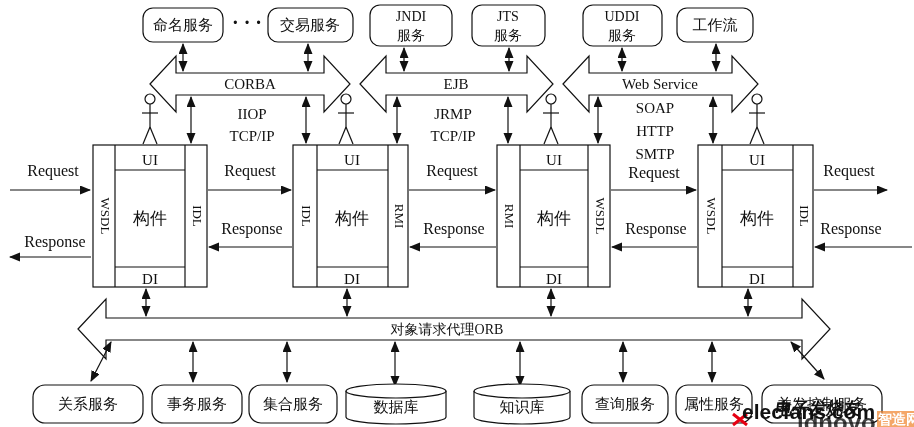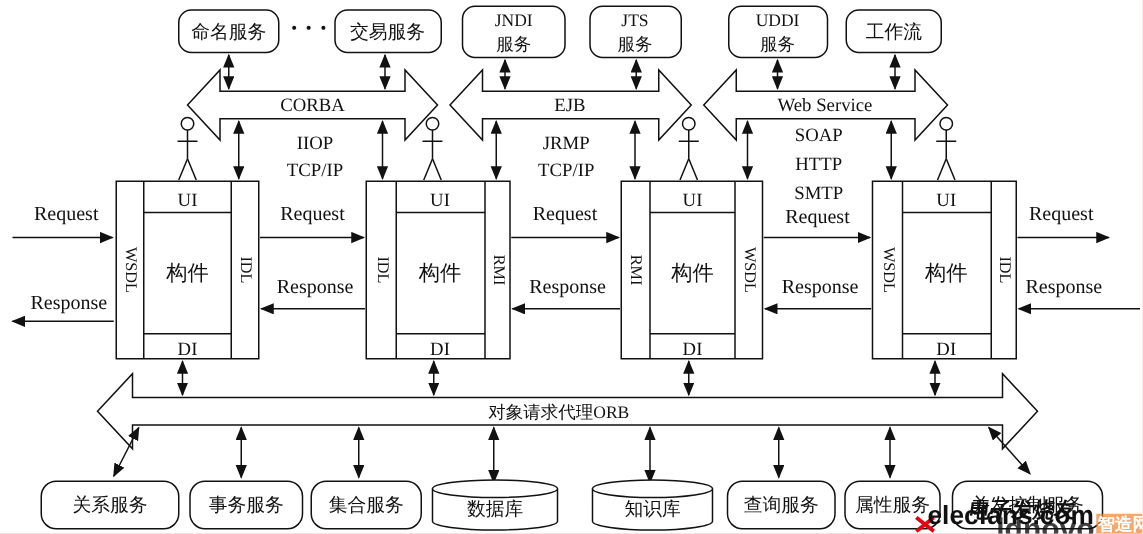--- a/index.html
+++ b/index.html
@@ -1,16 +1,16 @@
 <!DOCTYPE html>
 <html><head>
 <meta charset="utf-8">
 <style>
   html,body{margin:0;padding:0;background:#fff;}
-  .stage{position:relative;width:914px;height:427px;background:#fca5a5;overflow:hidden;}
+  .stage{position:relative;width:914px;height:427px;background:#a21caf;overflow:hidden;}
   svg text{font-family:"Liberation Serif","DejaVu Serif",serif;fill:#111;}
   .ln{stroke:#111;stroke-width:1.2;fill:none;}
   .shape{stroke:#111;stroke-width:1.2;fill:#fff;}
   .t13{font-size:13px;}
   .t14{font-size:14px;}
   .t15{font-size:15px;}
   .t16{font-size:16px;}
   .t17{font-size:17px;}
   .dots{font-size:20px;font-weight:bold;letter-spacing:5px;}
   .wm-red{font-family:"Liberation Sans","DejaVu Sans",sans-serif;font-weight:bold;font-size:21px;}

